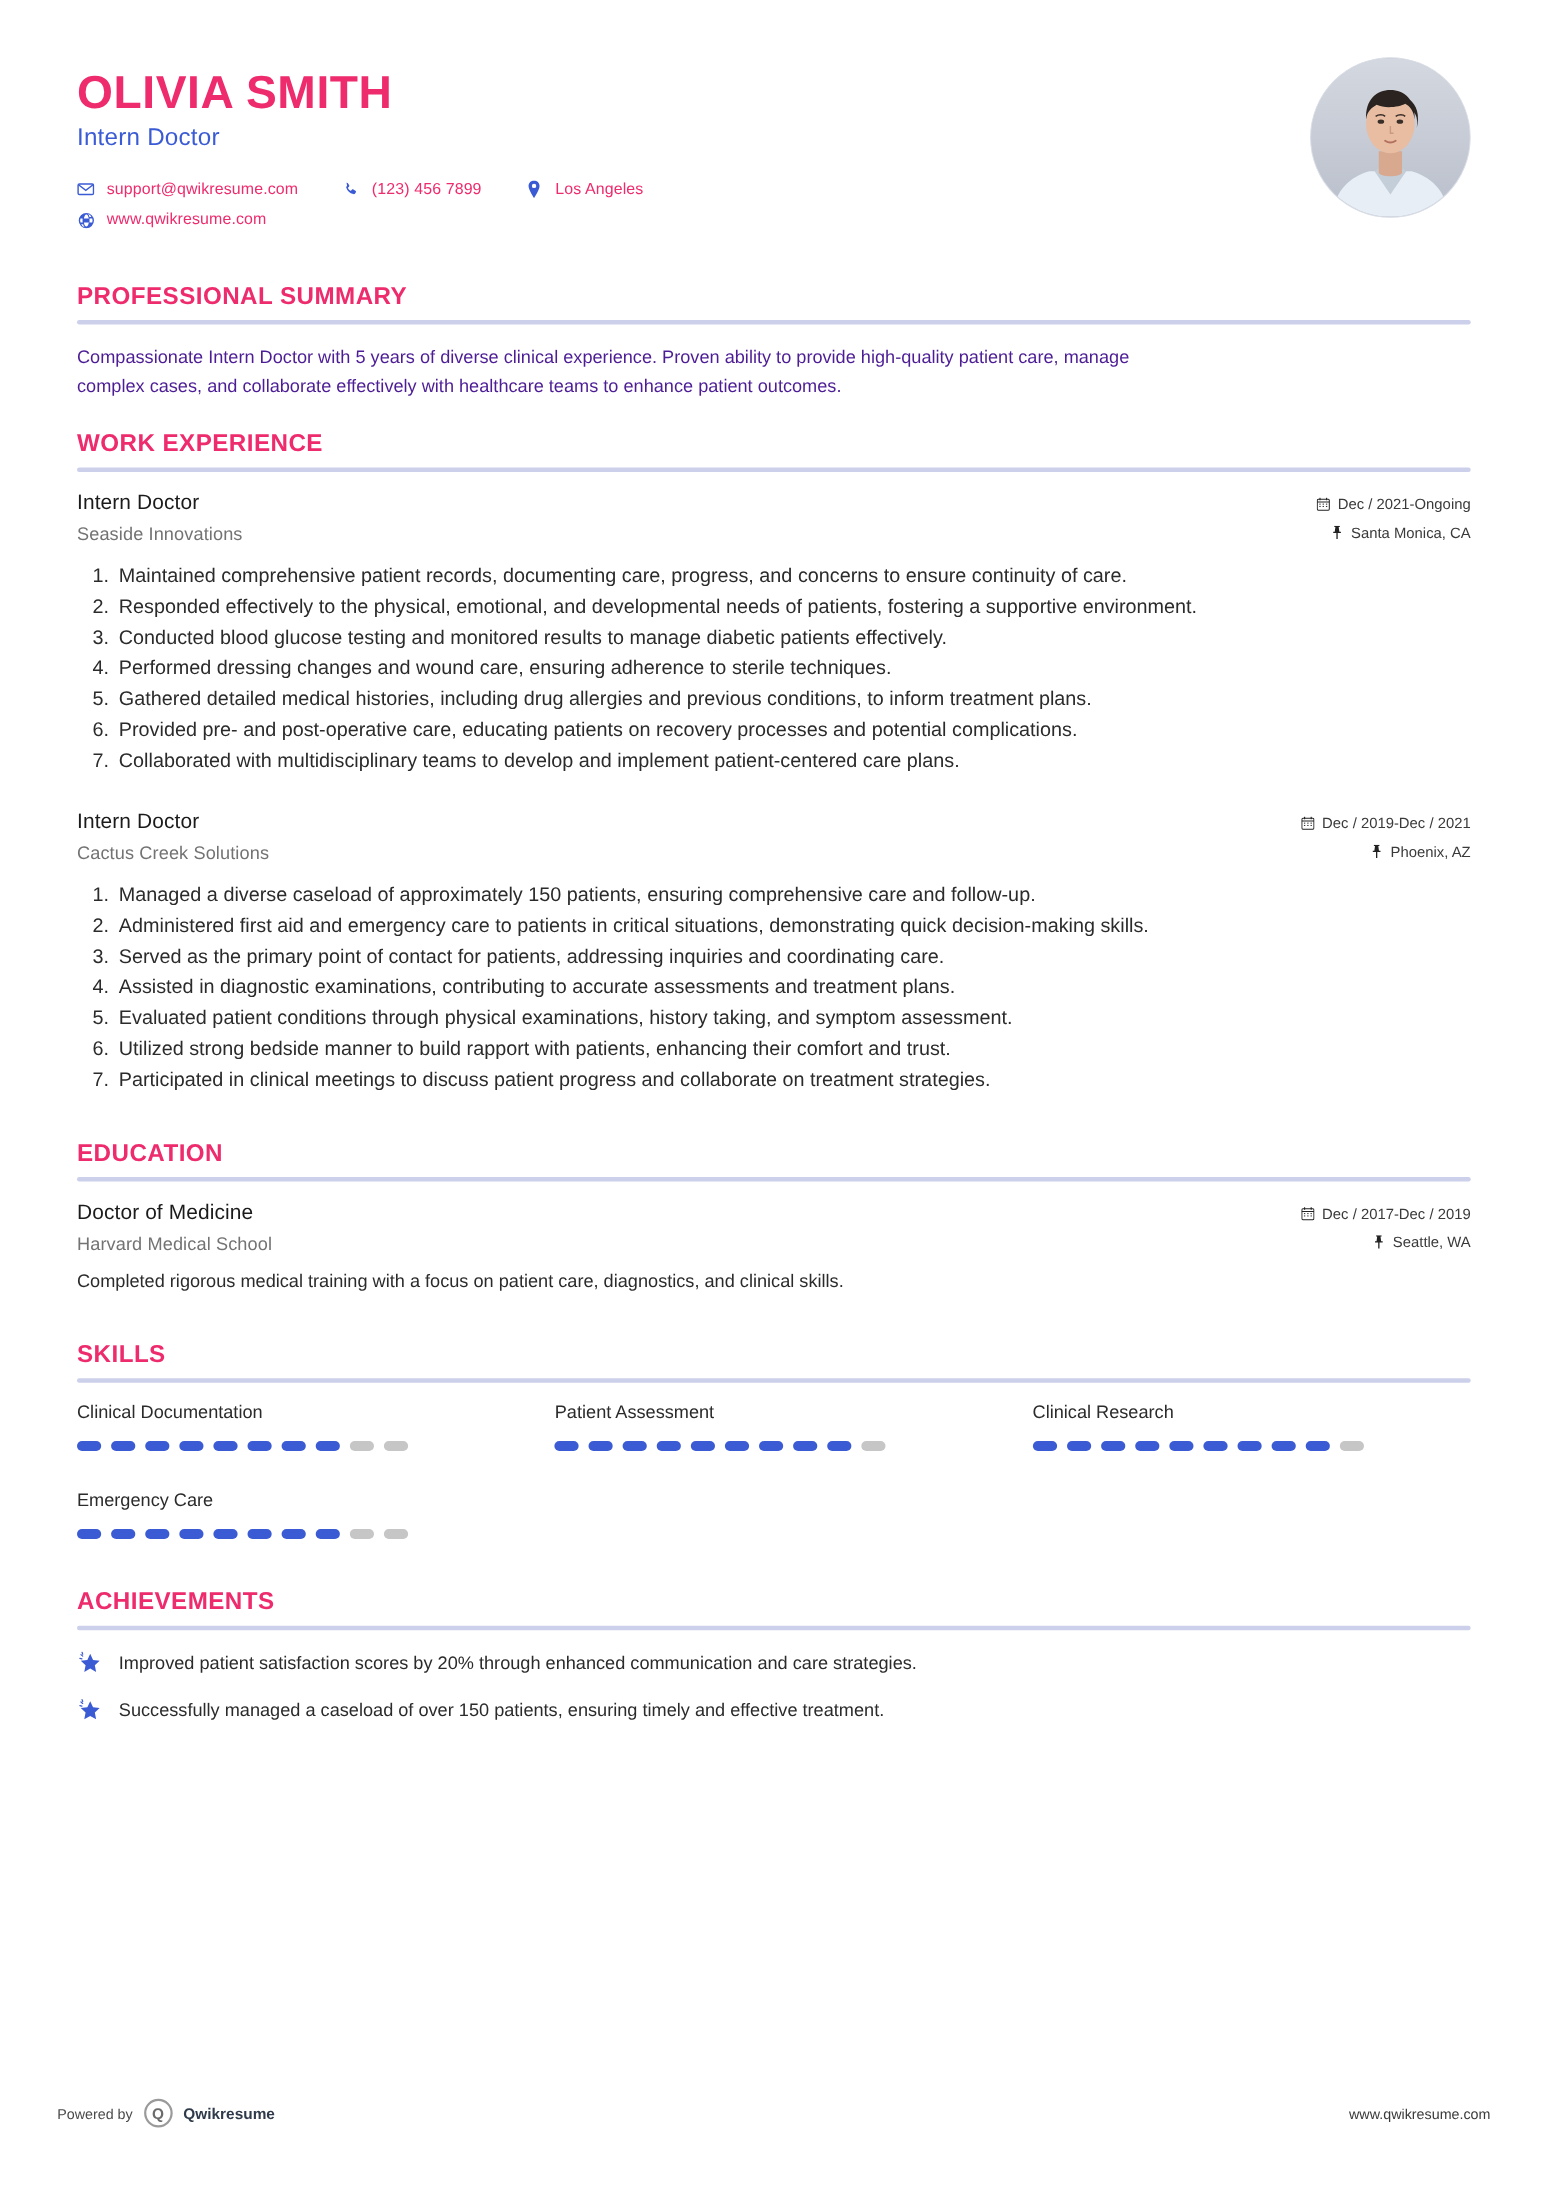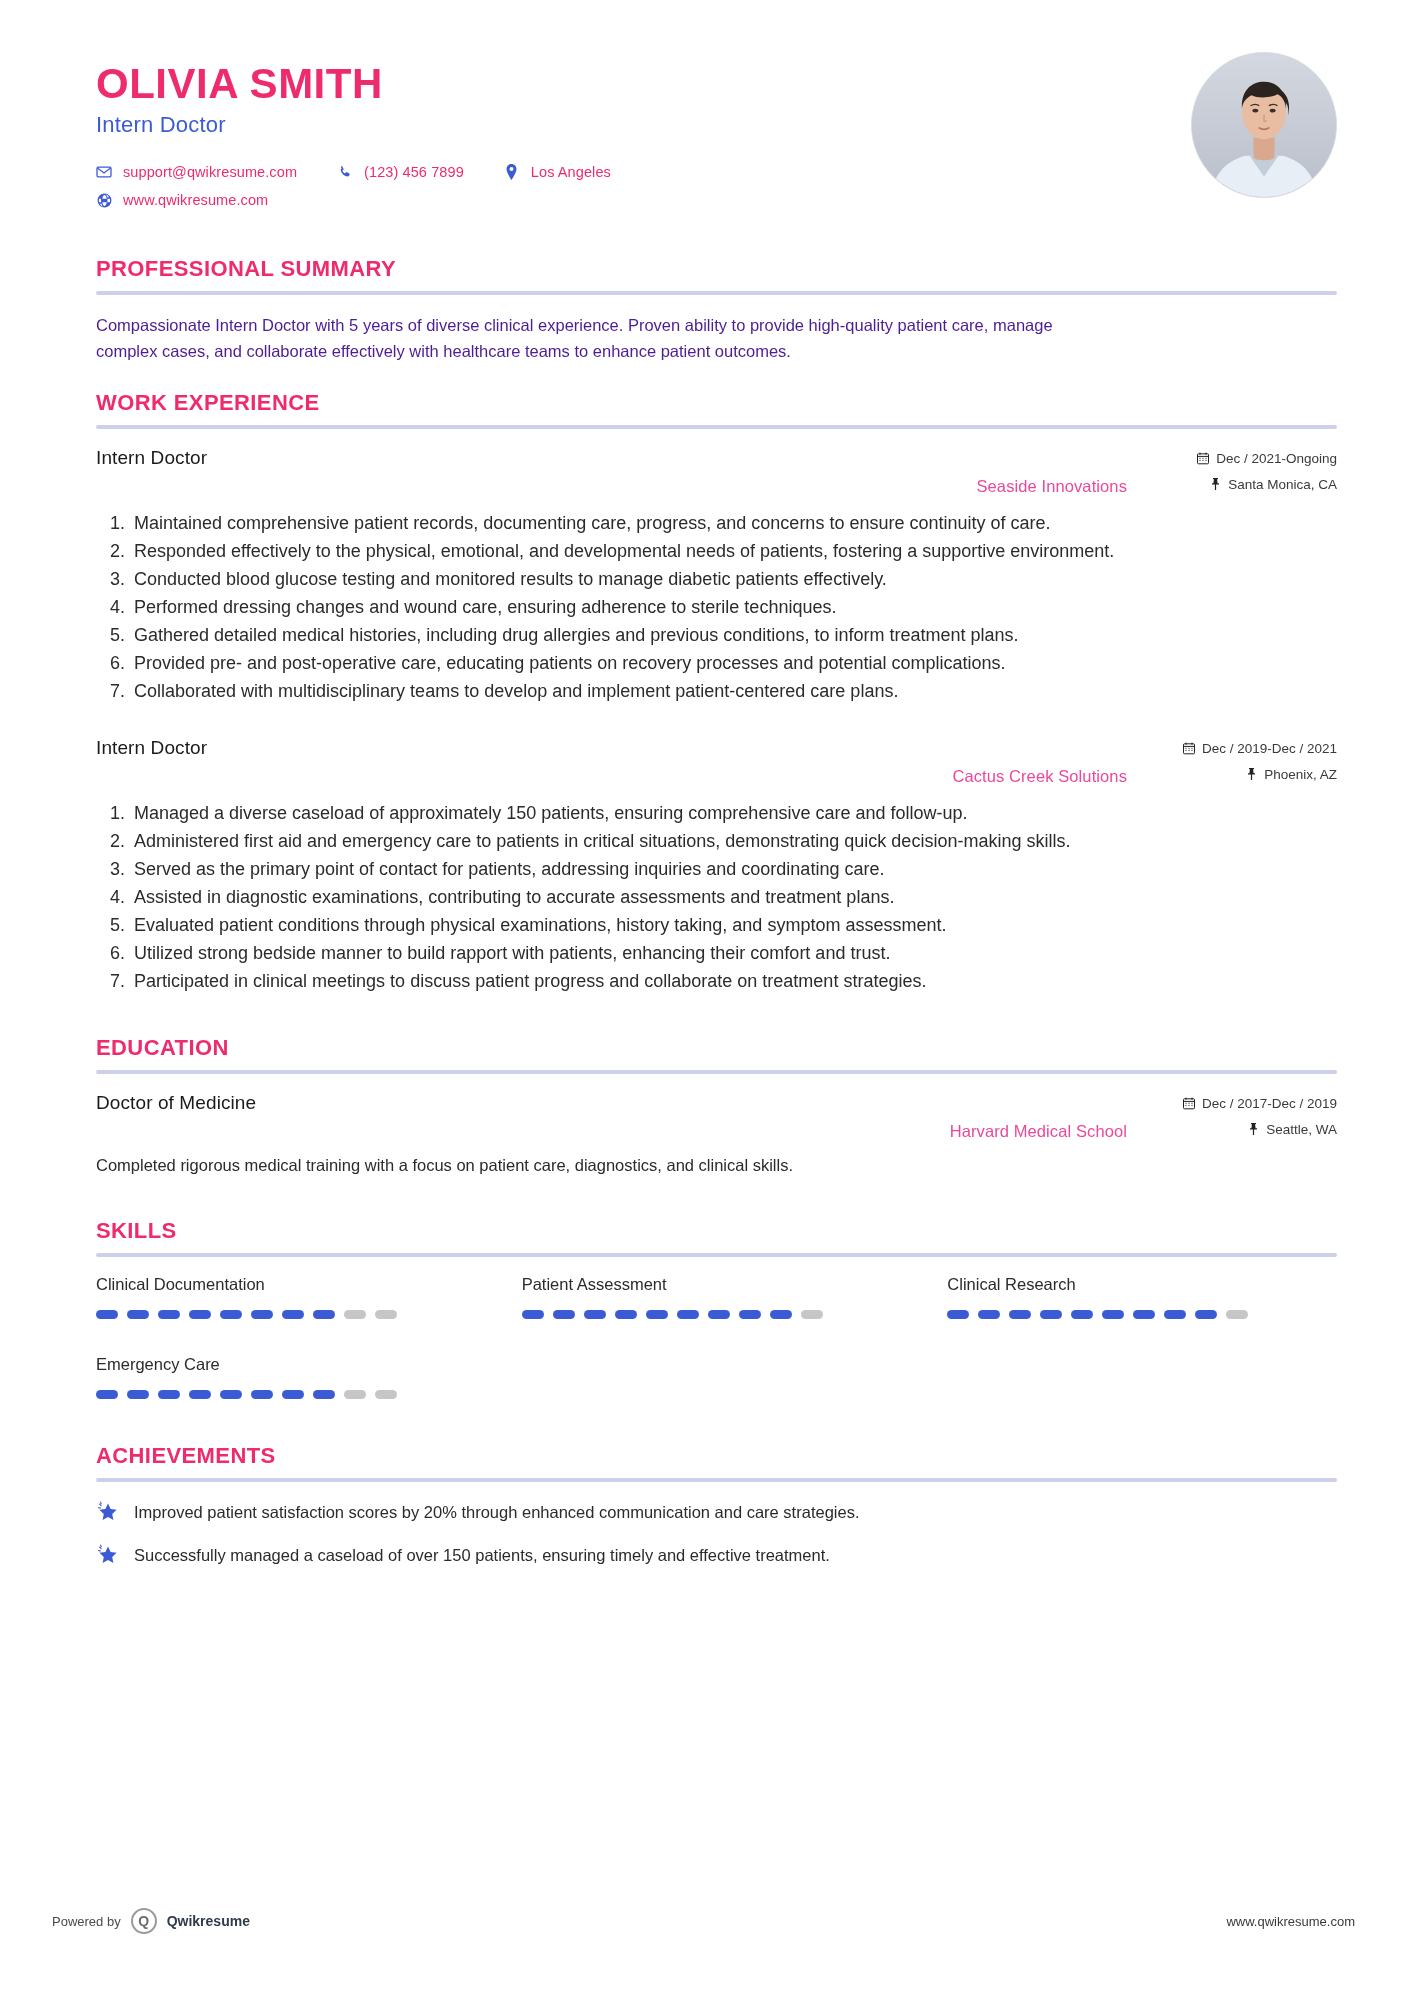--- a/index.html
+++ b/index.html
@@ -11,21 +11,21 @@
   body {
     width: 1407px;
     min-height: 1990px;
     position: relative;
     padding: 0;
   }
   .page {
     width: 1407px;
     min-height: 1990px;
     background: #ffffff;
-    padding: 52px 70px 0 96px;
+    padding: 52px 70px 0 70px;
     position: relative;
   }
 
   
   .header {
     display: flex;
     justify-content: space-between;
     align-items: flex-start;
     padding-bottom: 10px;
   }
@@ -116,24 +116,23 @@
   }
   .entry-left { flex: 1; }
   .entry-role {
     font-size: 19px;
     color: #1b1b1b;
     font-weight: 500;
     letter-spacing: 0.1px;
   }
   .entry-org {
     font-size: 16.5px;
-    color: #ec4899;
+    color: #737373;
     margin-top: 8px;
     letter-spacing: 0.1px;
-    text-align: right;
   }
   .entry-right {
     text-align: right;
     padding-top: 4px;
     min-width: 210px;
   }
   .meta-line {
     display: flex;
     align-items: center;
     justify-content: flex-end;

